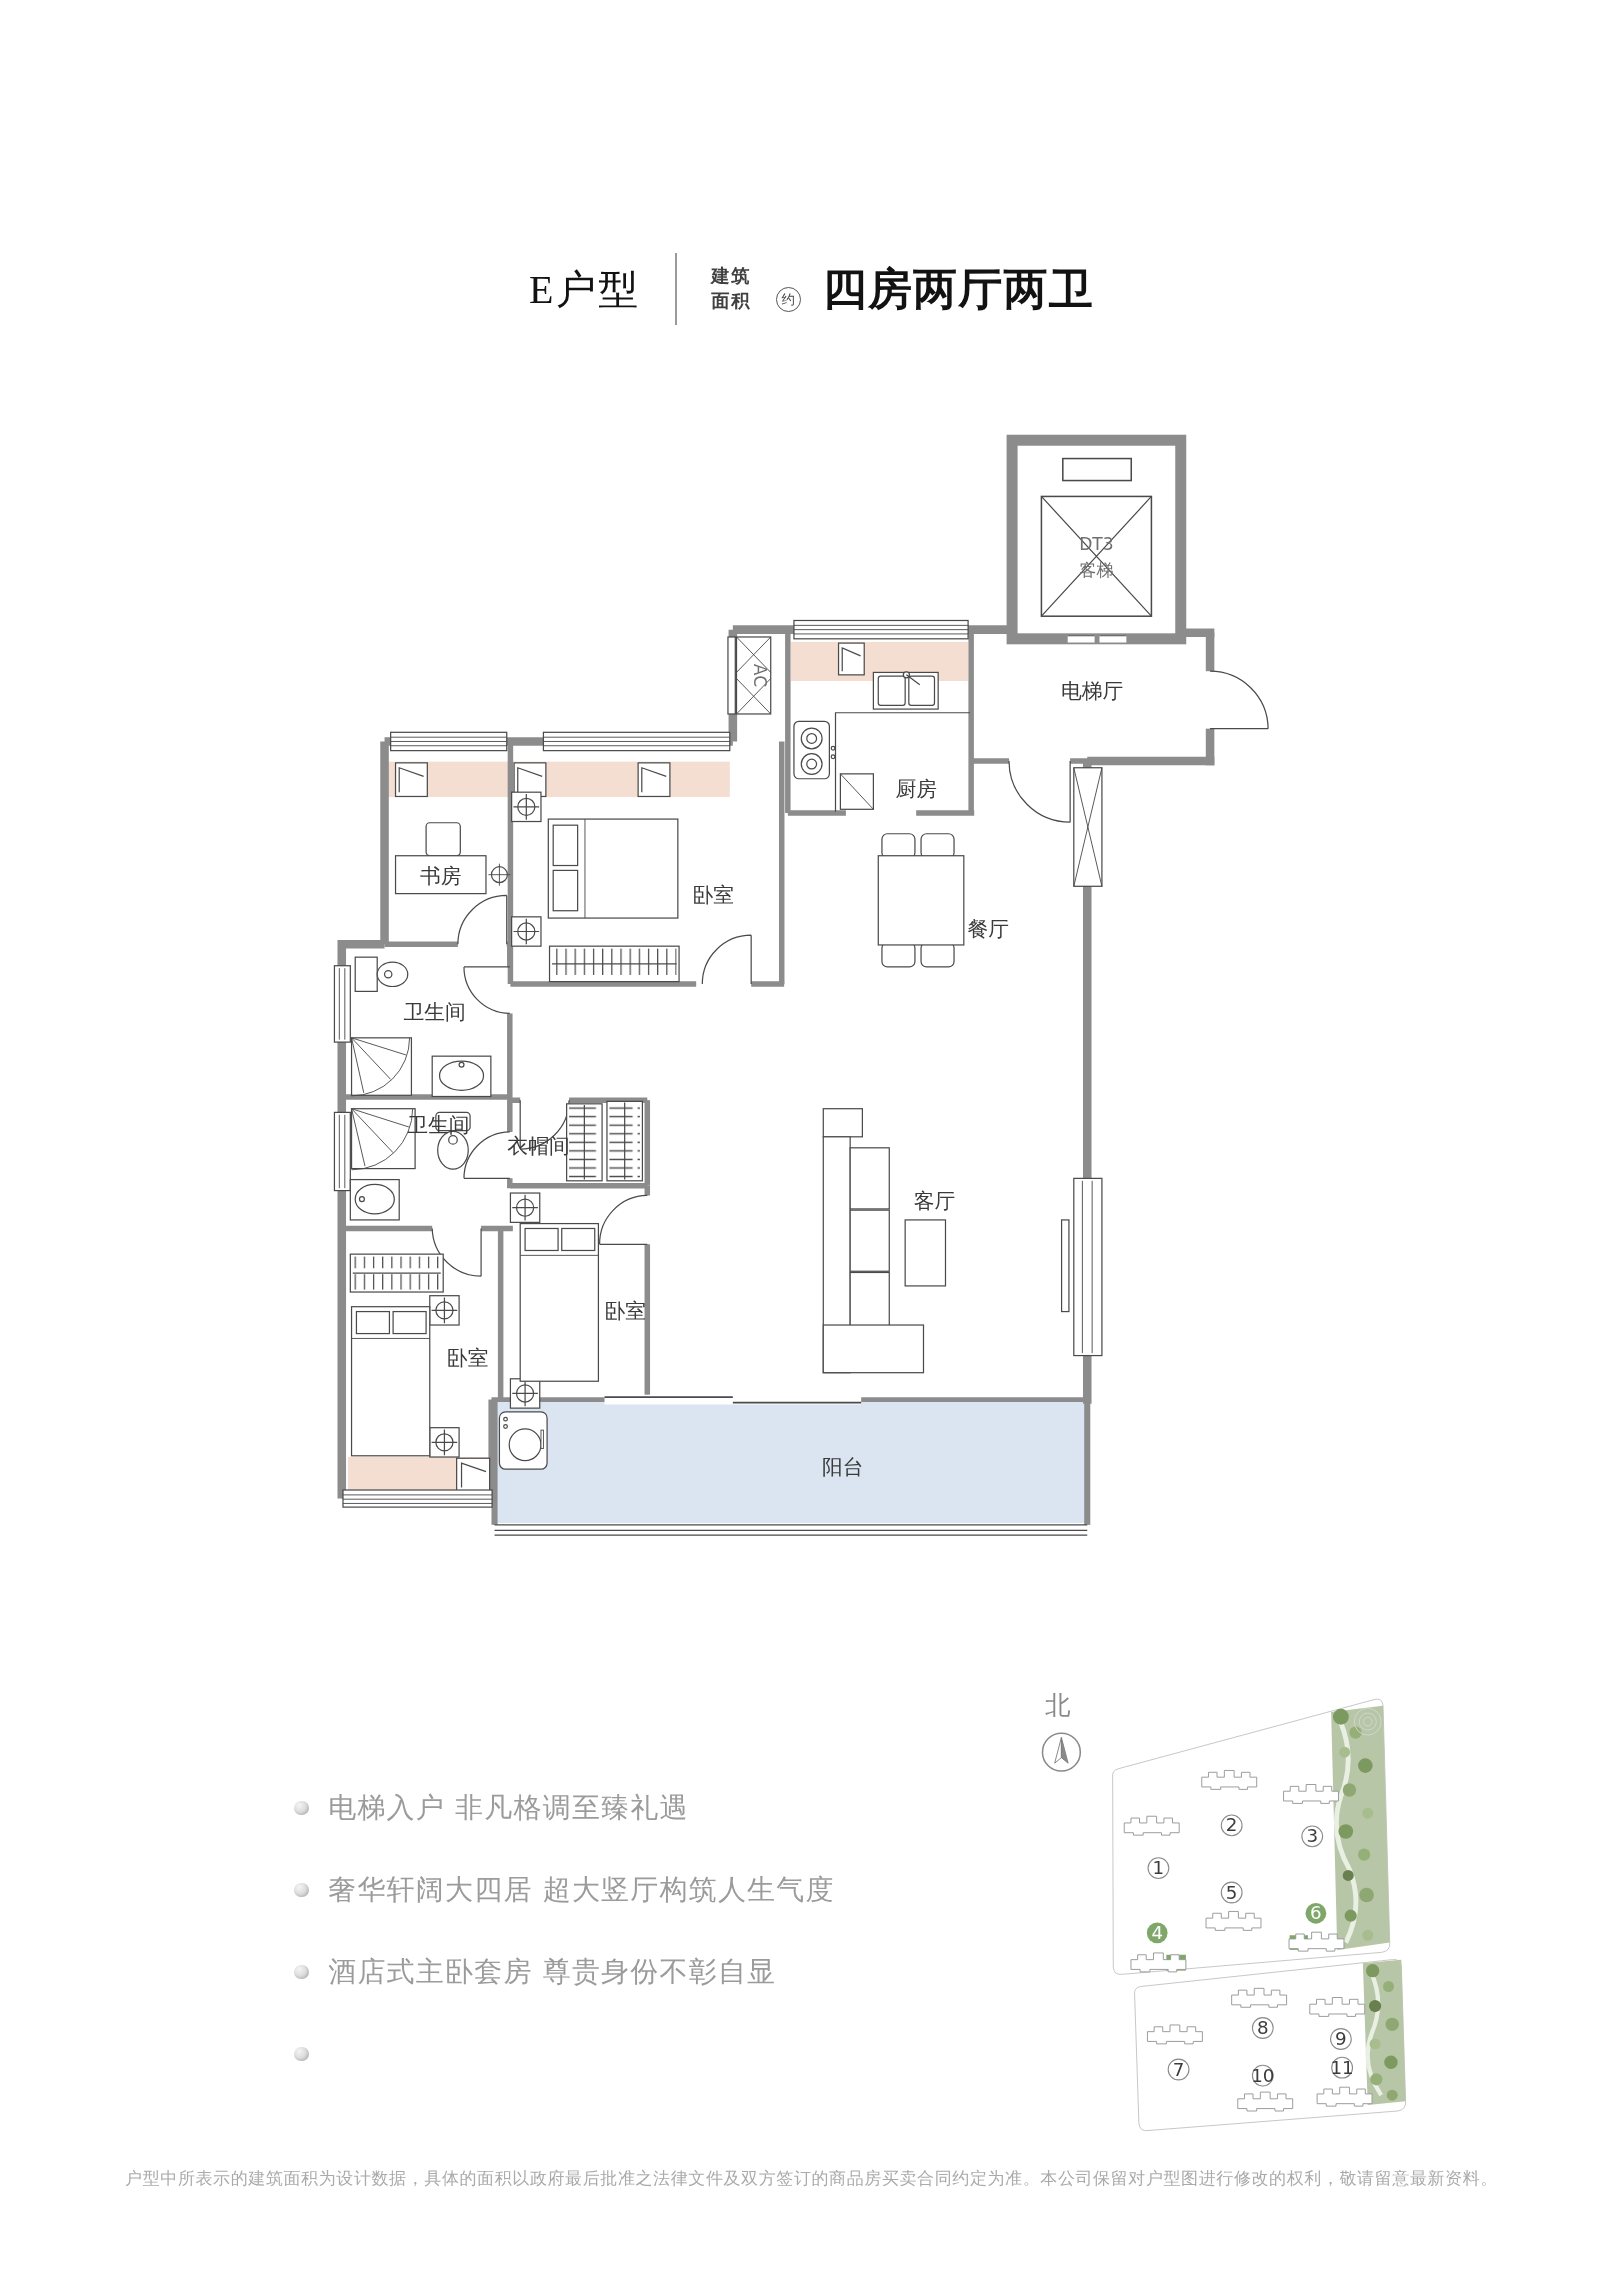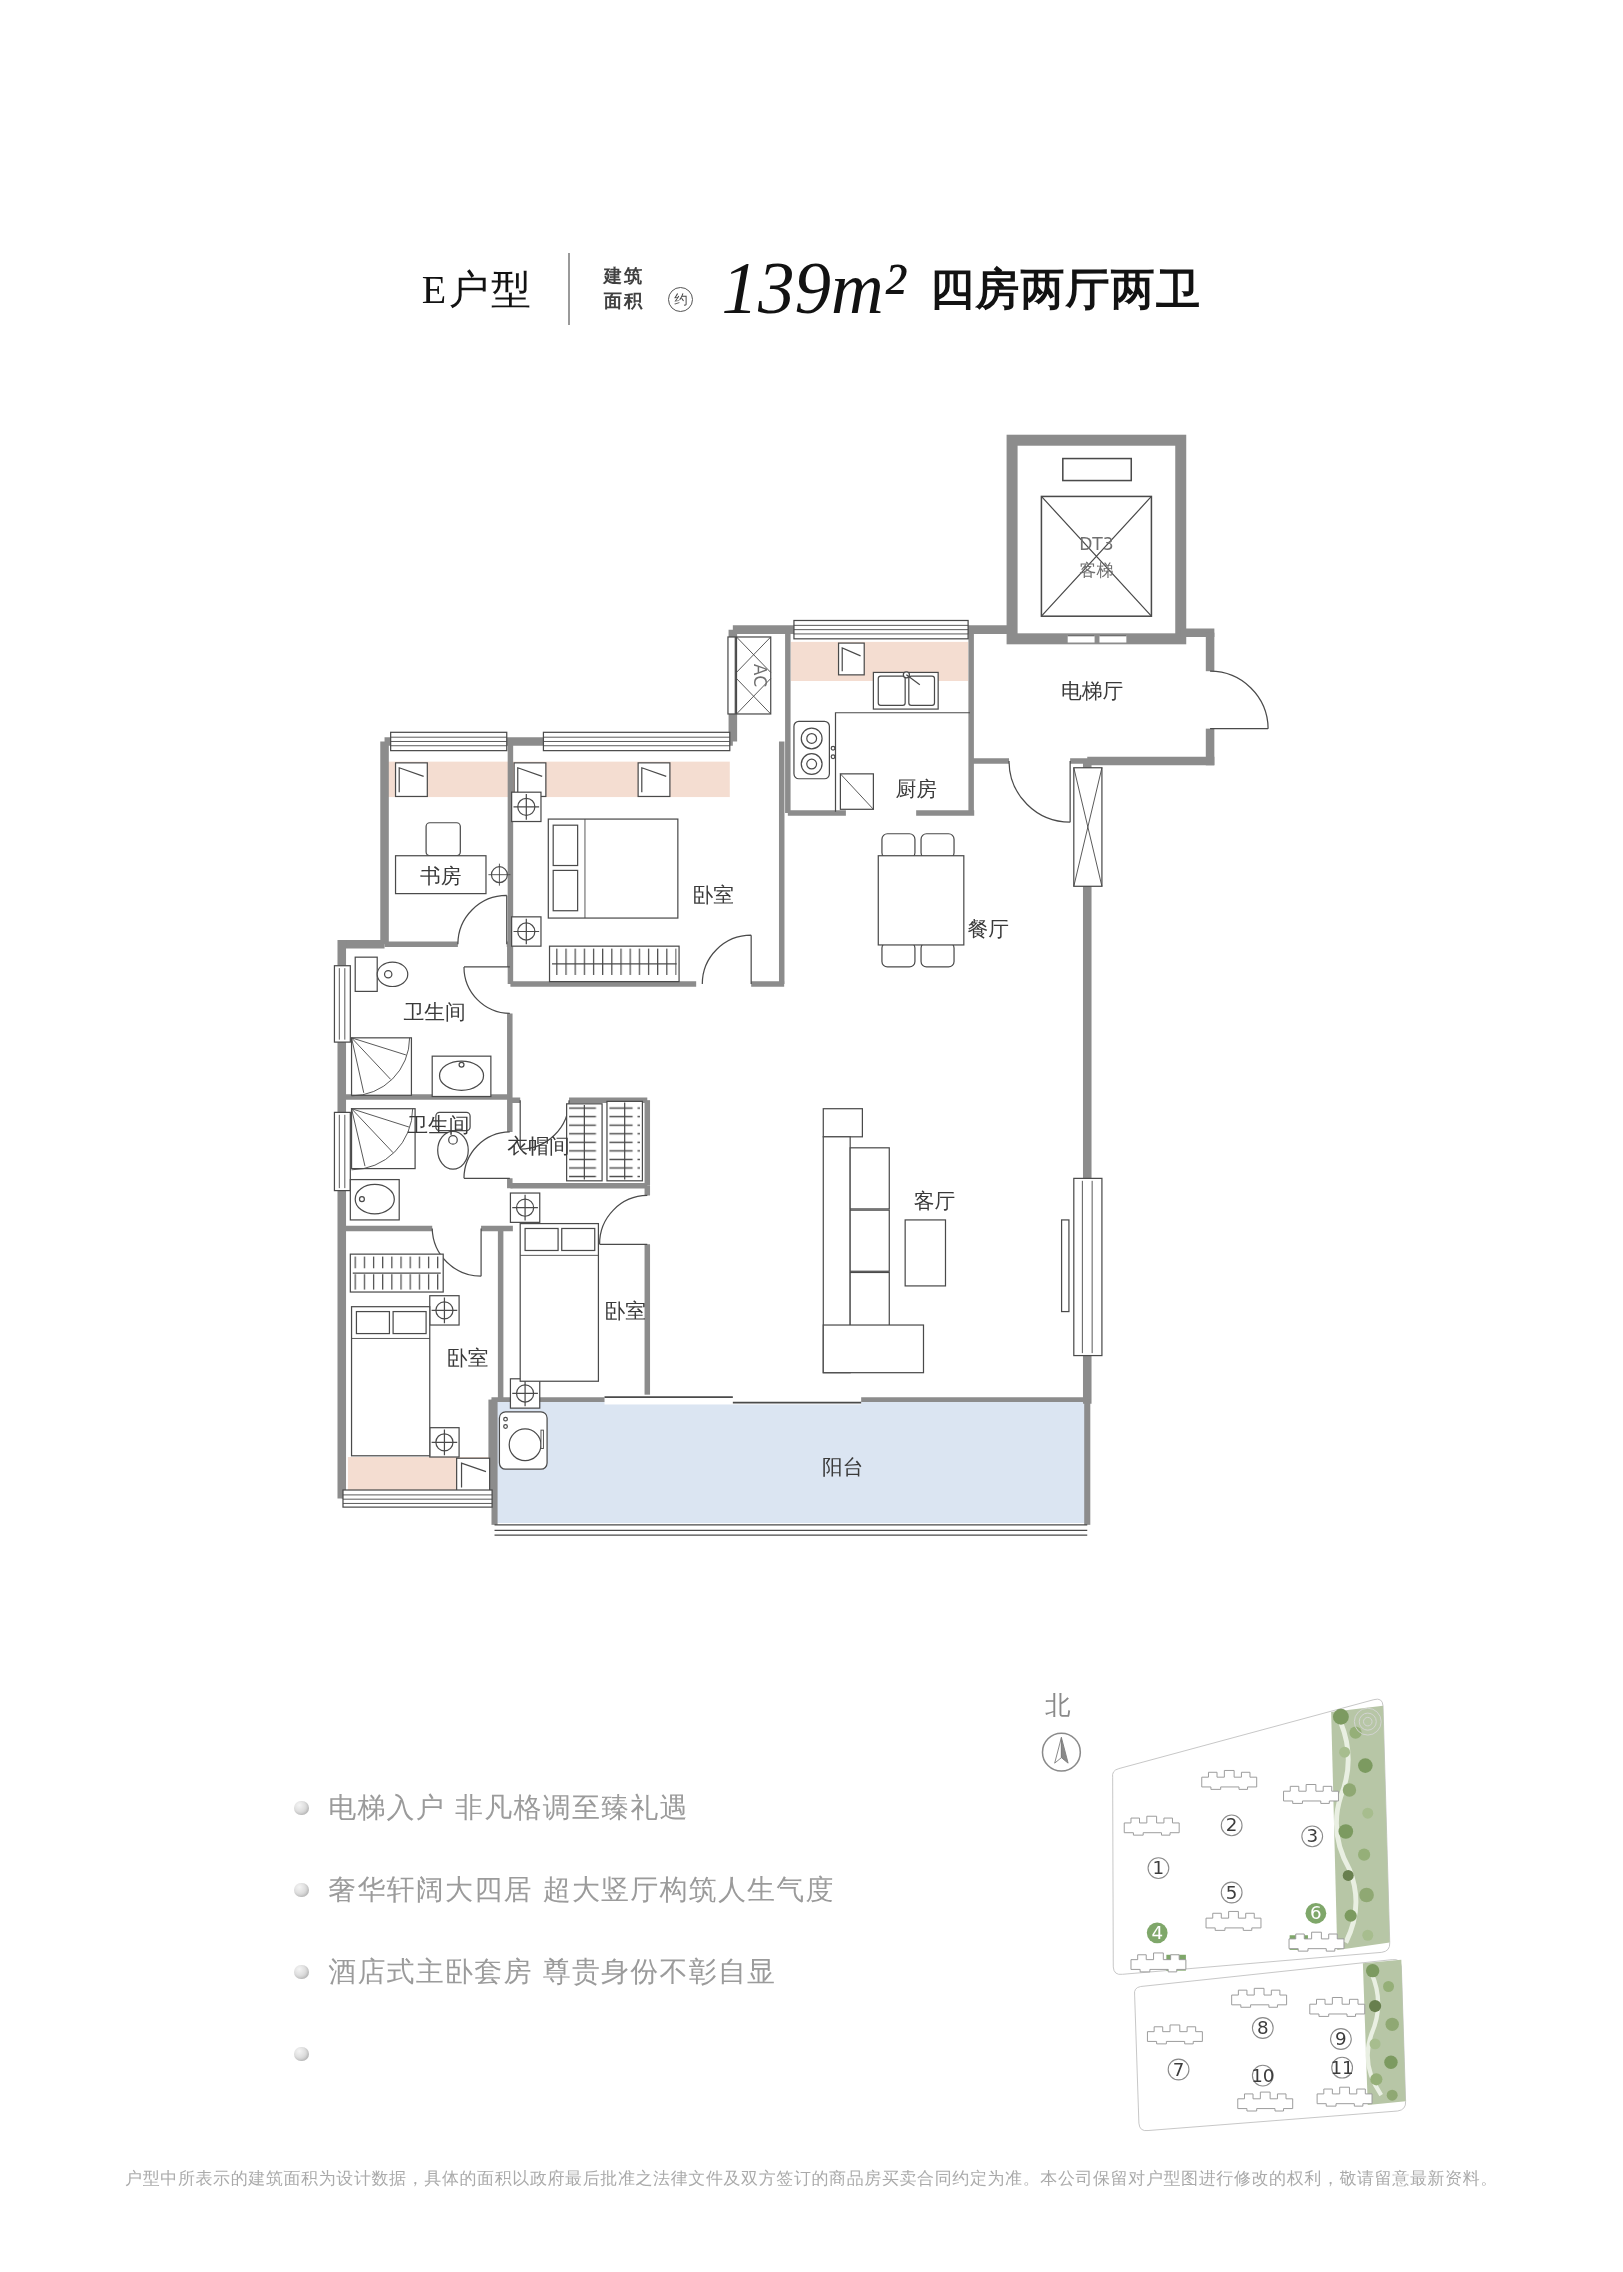--- a/index.html
+++ b/index.html
@@ -70,21 +70,20 @@
 <body>
 
 <div class="title-bar">
   <span class="title-unit">E户型</span>
   <span class="title-divider"></span>
   <span class="title-arealabel">
     <span>建筑</span>
     <span>面积</span>
   </span>
   <span class="title-approx">约</span>
-  <span class="title-area">139m²</span>
   <span class="title-layout">四房两厅两卫</span>
 </div>
 
 <div class="plan-wrap">
 <svg width="1039" height="1161" viewBox="0 0 1700 1900" xmlns="http://www.w3.org/2000/svg">
   <defs>
     <g id="ns">
       <rect x="-24" y="-24" width="48" height="48" fill="#ffffff" stroke="#4a4a4a" stroke-width="2"></rect>
       <circle r="14" fill="none" stroke="#4a4a4a" stroke-width="2"></circle>
       <path d="M-21,0 H21 M0,-21 V21" stroke="#4a4a4a" stroke-width="2"></path>

